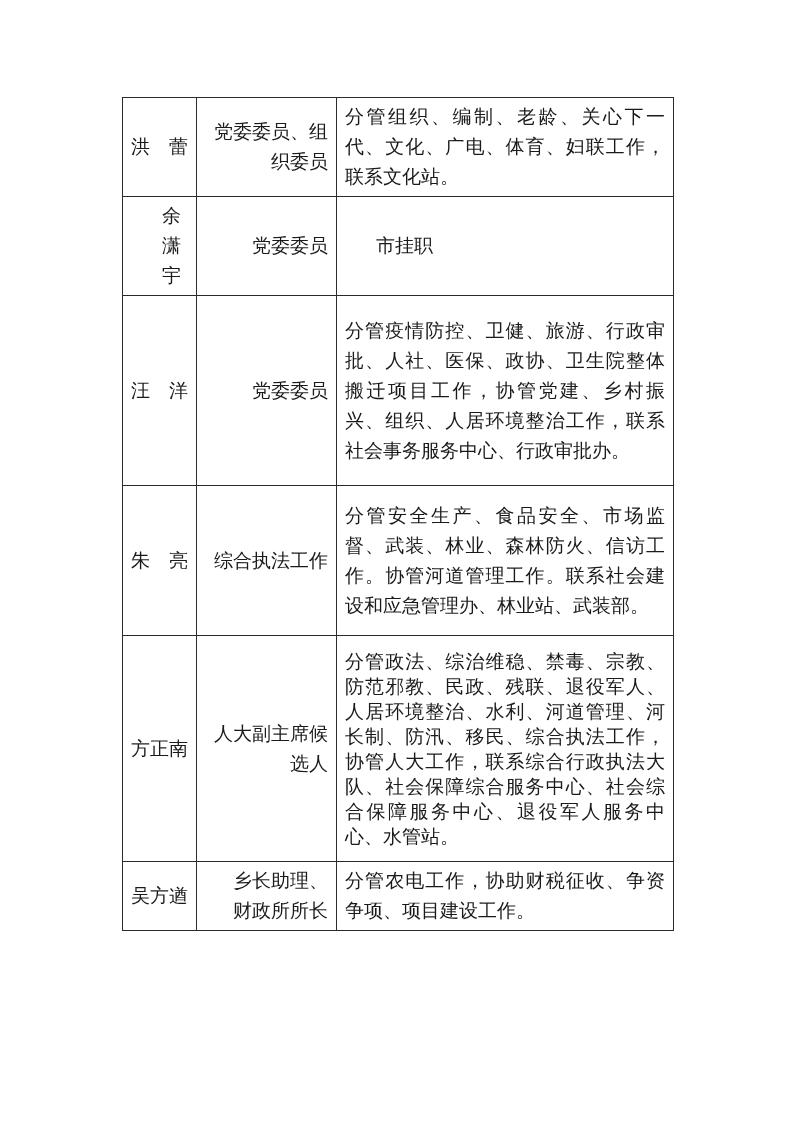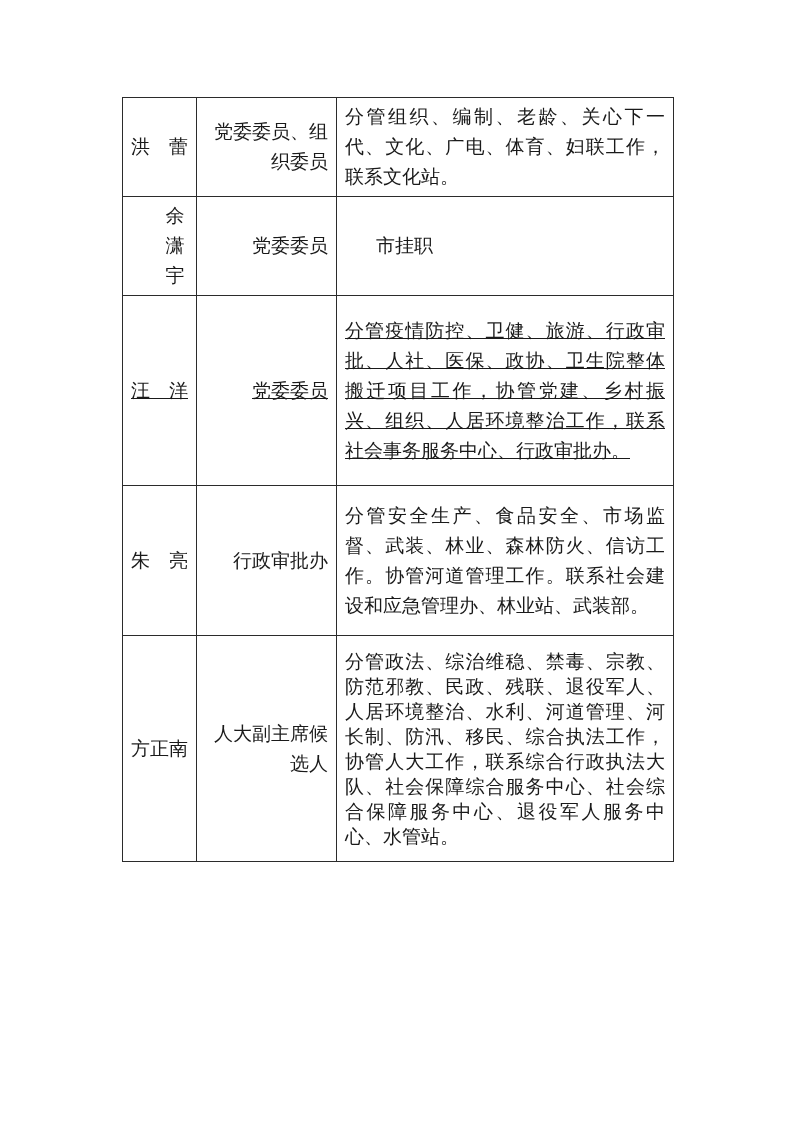--- a/index.html
+++ b/index.html
@@ -27,38 +27,37 @@
   table.duty-table td {
     border: 1px solid #2b2b2b;
     box-sizing: border-box;
     vertical-align: middle;
     font-size: 19px;
     line-height: 30px;
     padding: 4px 8px;
     overflow: hidden;
   }
   td.name-cell {
-    text-align: center;
     padding: 4px 2px;
     letter-spacing: 0;
   }
   td.position-cell {
     text-align: right;
     white-space: pre-line;
     padding: 4px 4px;
   }
   td.duties-cell {
     text-align: justify;
     text-align-last: left;
     text-justify: inter-character;
   }
   
   tr.r0 td { height: 95px; }
   tr.r1 td { height: 50px; padding-left: 39px; }
-  tr.r2 td { height: 190px; text-decoration: underline; }
+  tr.r2 td { height: 190px; }
   tr.r3 td { height: 150px; }
   tr.r4 td { height: 226px; }
   tr.r5 td { height: 69px; }
   tr.r6 td { height: 65px; }
   
   tr.r4 td.duties-cell { line-height: 25px; }
 </style>
 </head>
 <body>
 
@@ -81,24 +80,30 @@
         <td class="position-cell">党委委员</td>
         <td class="duties-cell">市挂职</td>
       </tr>
       <tr class="r2">
         <td class="name-cell">汪　洋</td>
         <td class="position-cell">党委委员</td>
         <td class="duties-cell">分管疫情防控、卫健、旅游、行政审批、人社、医保、政协、卫生院整体搬迁项目工作，协管党建、乡村振兴、组织、人居环境整治工作，联系社会事务服务中心、行政审批办。</td>
       </tr>
       <tr class="r3">
         <td class="name-cell">朱　亮</td>
-        <td class="position-cell">行政审批办</td>
+        <td class="position-cell">综合执法工作</td>
         <td class="duties-cell">分管安全生产、食品安全、市场监督、武装、林业、森林防火、信访工作。协管河道管理工作。联系社会建设和应急管理办、林业站、武装部。</td>
       </tr>
       <tr class="r4">
         <td class="name-cell">方正南</td>
         <td class="position-cell">人大副主席候
 选人</td>
         <td class="duties-cell">分管政法、综治维稳、禁毒、宗教、防范邪教、民政、残联、退役军人、人居环境整治、水利、河道管理、河长制、防汛、移民、综合执法工作，协管人大工作，联系综合行政执法大队、社会保障综合服务中心、社会综合保障服务中心、退役军人服务中心、水管站。</td>
       </tr>
+      <tr class="r5">
+        <td class="name-cell">吴方遒</td>
+        <td class="position-cell">乡长助理、
+财政所所长</td>
+        <td class="duties-cell">分管农电工作，协助财税征收、争资争项、项目建设工作。</td>
+      </tr>
     </tbody>
   </table>
 </div>
 
 </body></html>

